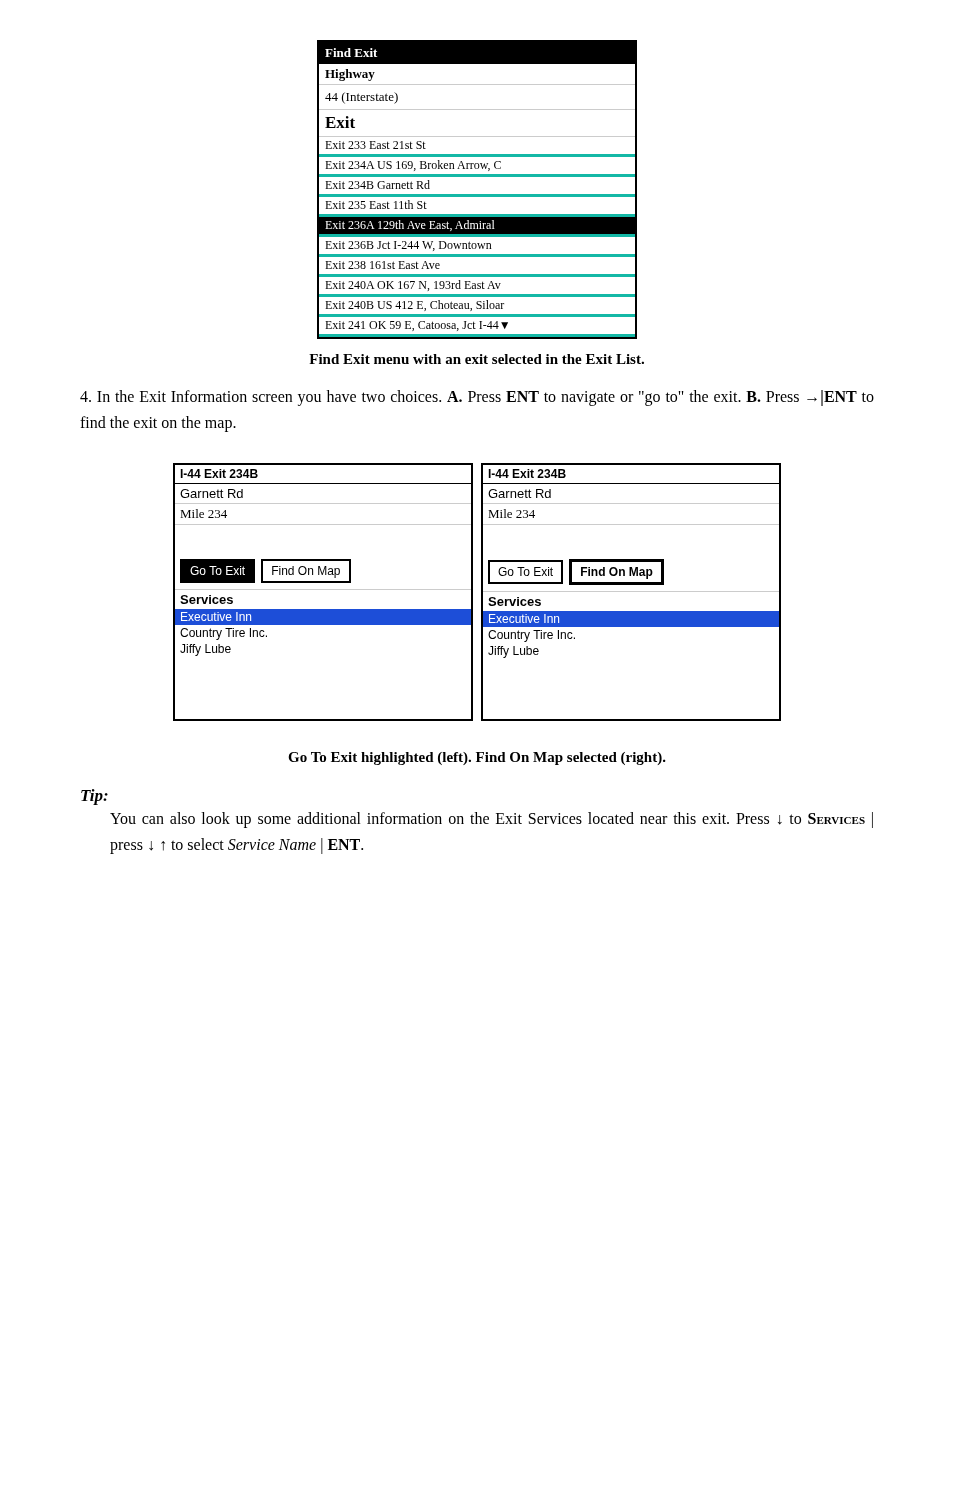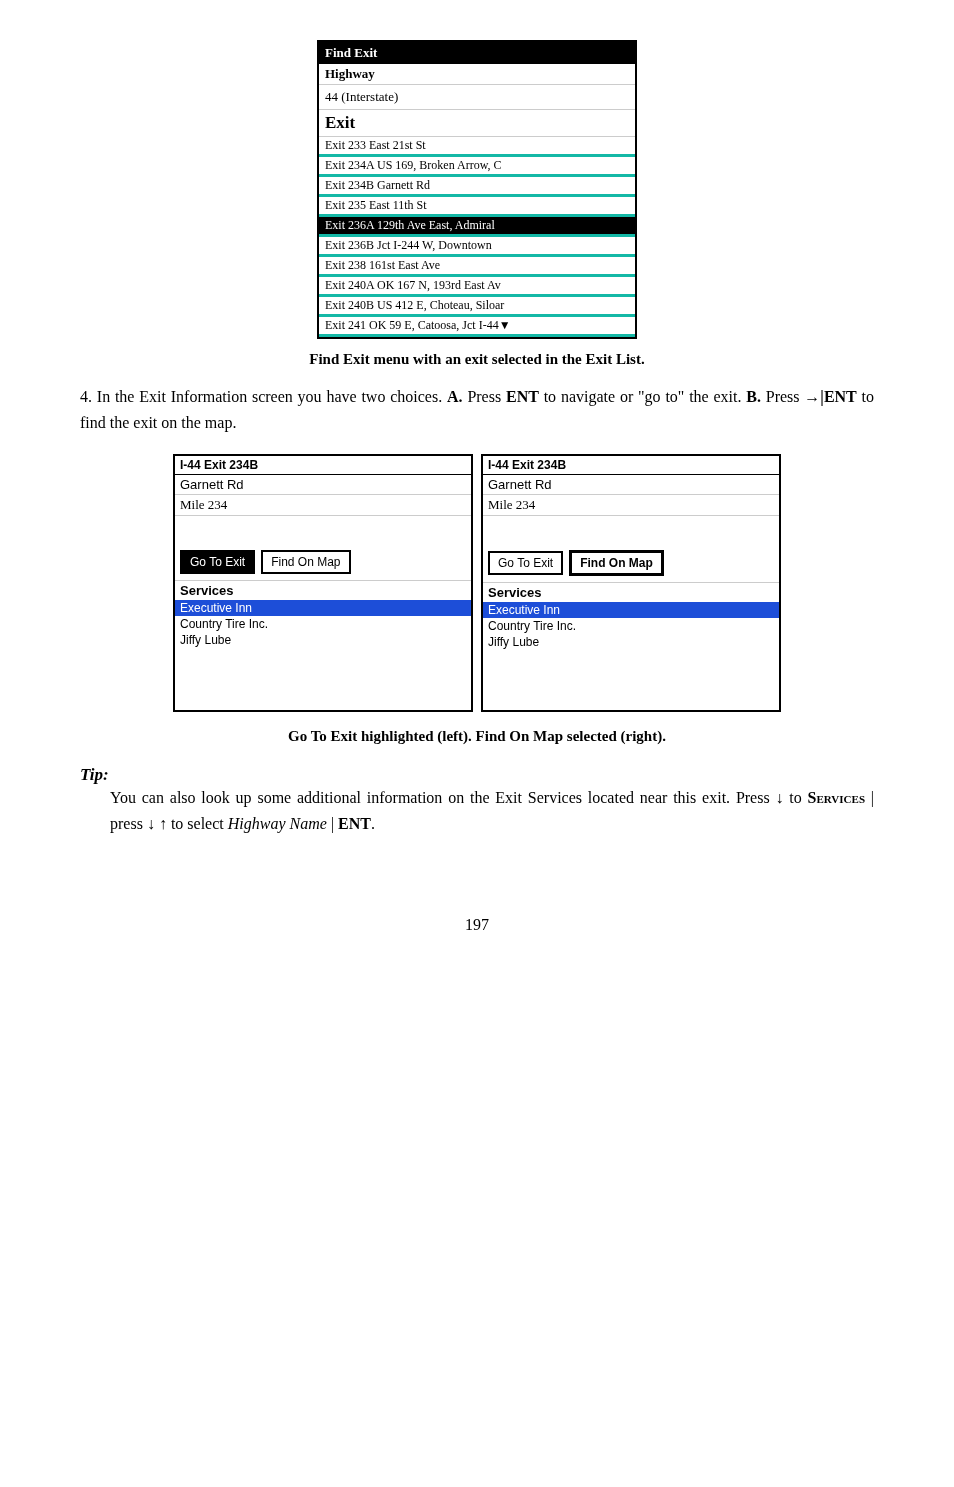--- a/index.html
+++ b/index.html
@@ -82,30 +82,30 @@
       text-align: center;
       font-weight: bold;
       font-size: 15px;
       margin-bottom: 16px;
     }
 
     
     .body-para {
       font-size: 16px;
       line-height: 1.6;
-      margin-bottom: 19px;
+      margin-bottom: 28px;
       text-align: justify;
     }
 
     
     .panels-container {
       display: flex;
       justify-content: center;
       gap: 8px;
-      margin-bottom: 16px;
+      margin-bottom: 28px;
     }
 
     .exit-info-panel {
       border: 2px solid #000;
       width: 300px;
       background: #fff;
       font-family: Arial, sans-serif;
       font-size: 13px;
     }
 
@@ -293,19 +293,18 @@
       <div class="panel-bottom-space"></div>
     </div>
 
   </div>
 
   <div class="panel-caption">Go To Exit highlighted (left). Find On Map selected (right).</div>
 
   <div class="tip-section">
     <span class="tip-label">Tip:</span>
     <p class="tip-text">
-      <span>You can also look up some additional information on the Exit Services located near this exit. Press </span><span>↓</span><span> to </span><strong class="bold-sc">Services</strong><span> | press </span><span>↓ ↑</span><span> to select </span><em>Highway Name</em><span> | </span><strong>ENT</strong><span>.</span>
+      <span>You can also look up some additional information on the Exit Services located near this exit. Press </span><span>↓</span><span> to </span><strong class="bold-sc">Services</strong><span> | press </span><span>↓ ↑</span><span> to select </span><em>Service Name</em><span> | </span><strong>ENT</strong><span>.</span>
     </p>
   </div>
 
-  <div class="page-number">197</div>
 
 </div>
 
 </body></html>

